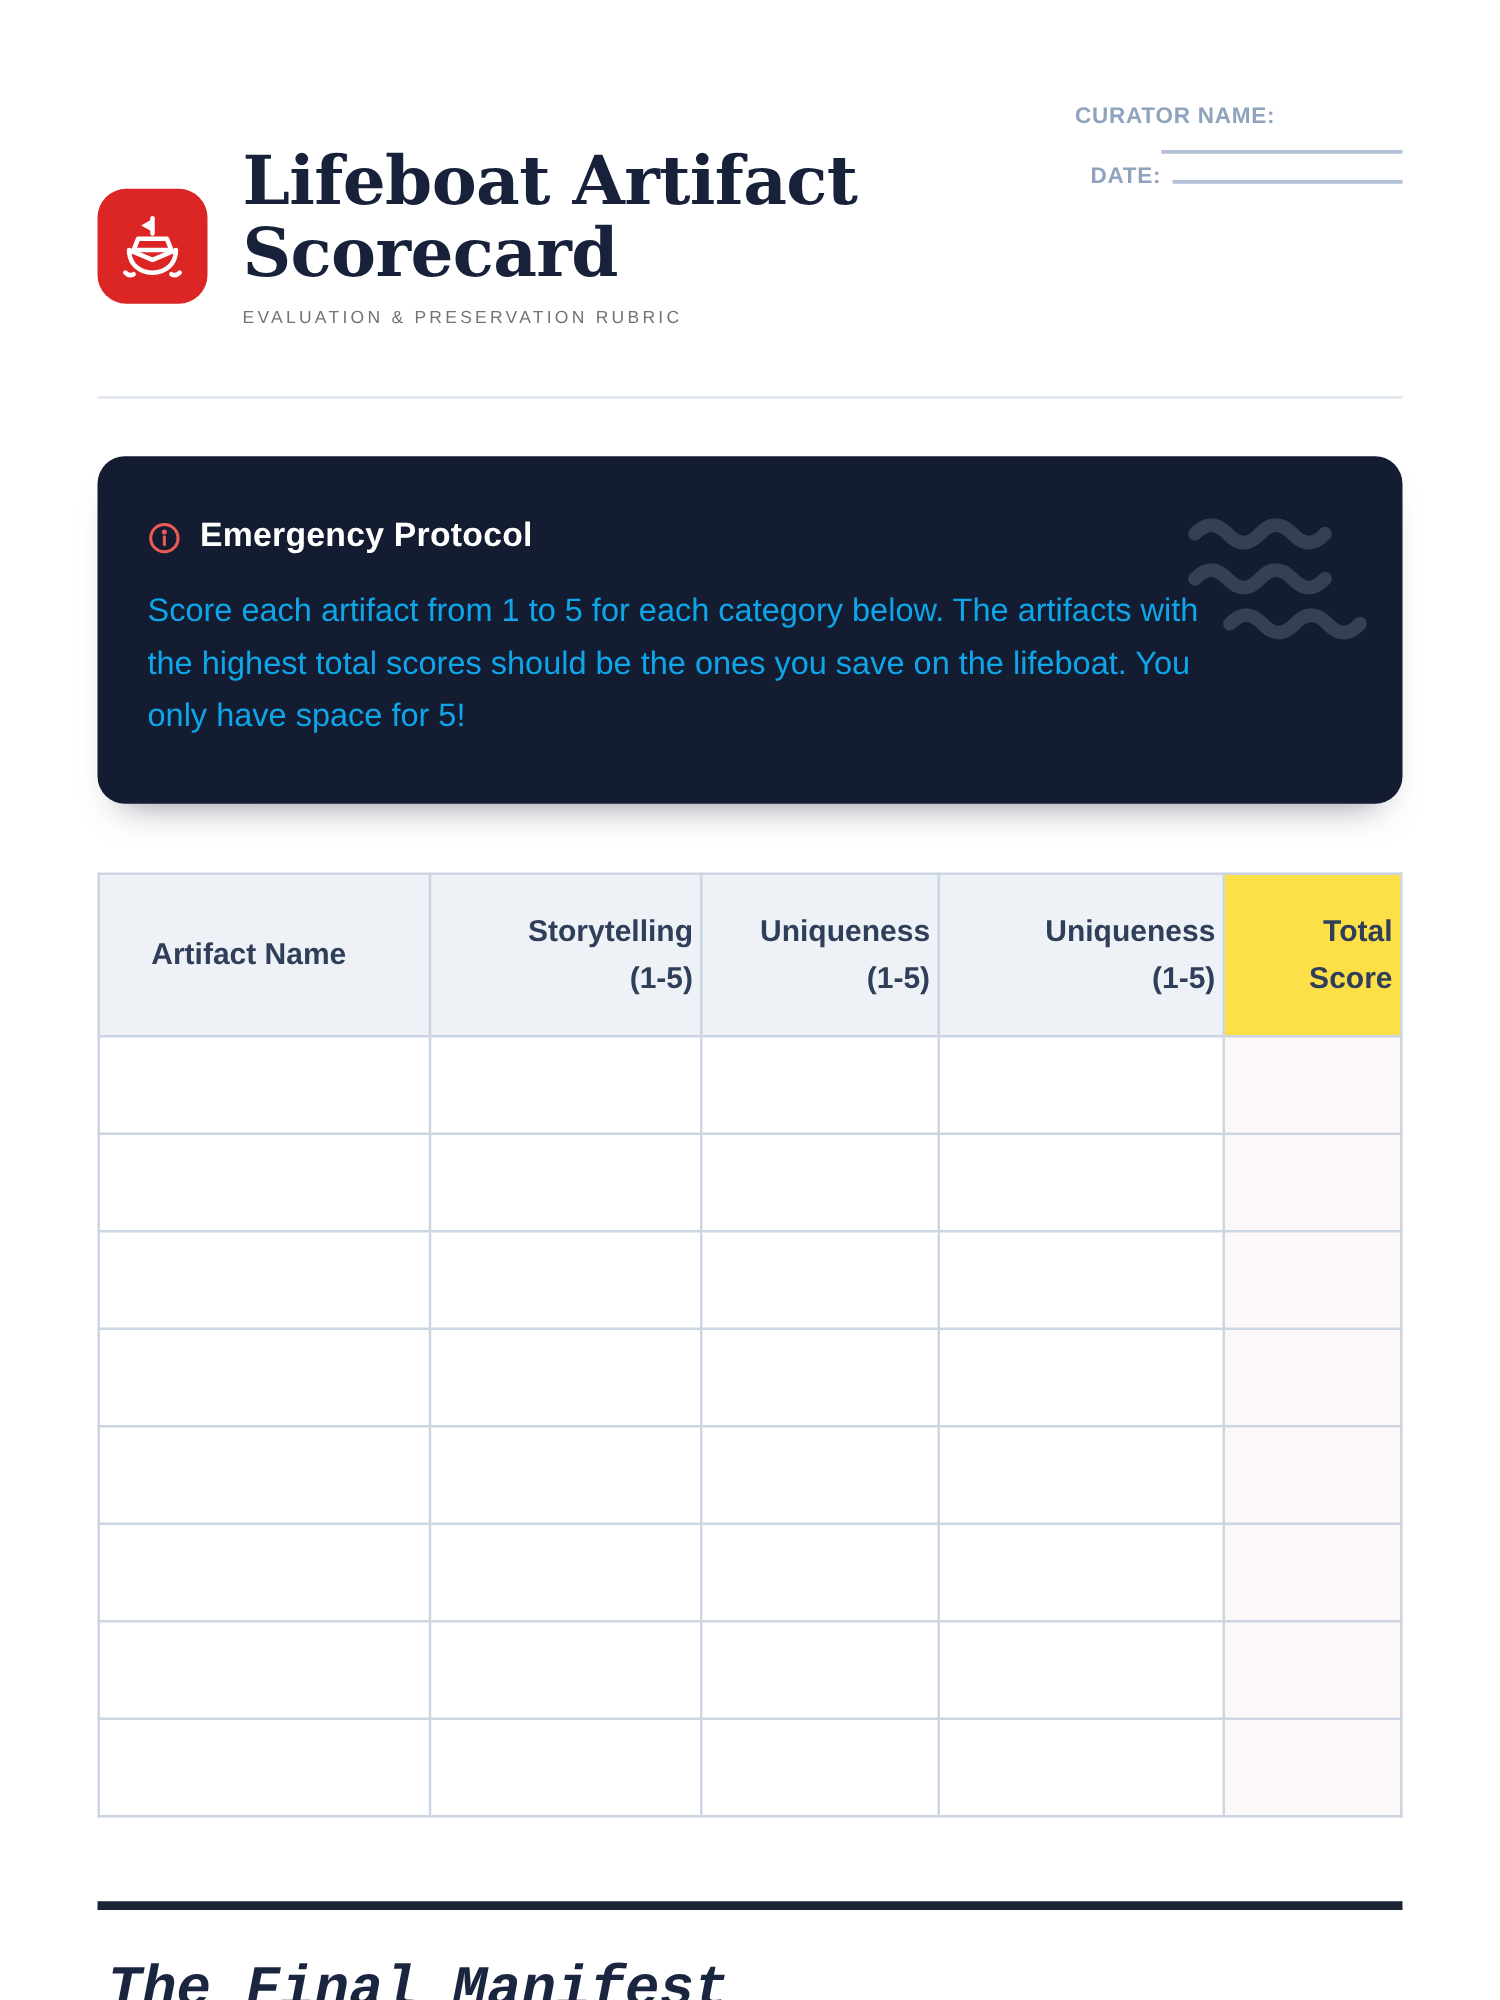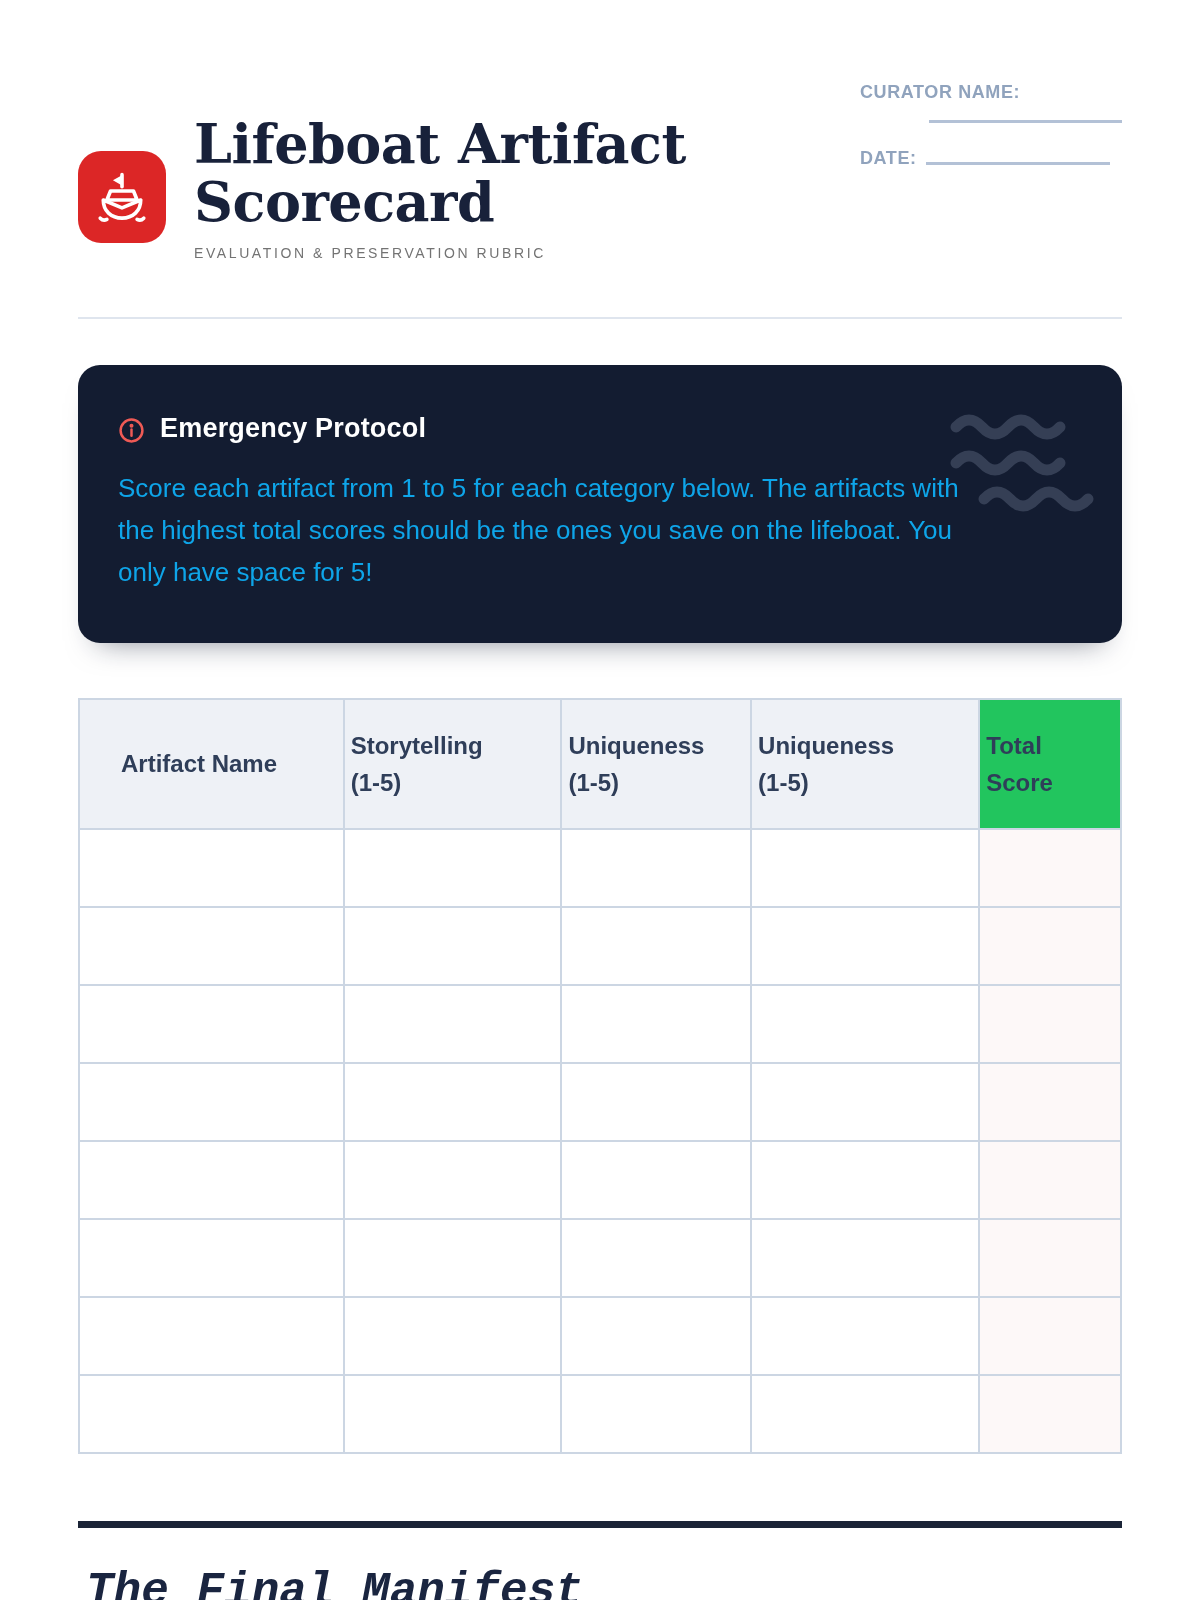--- a/index.html
+++ b/index.html
@@ -30,21 +30,21 @@
     margin-top: 13px; font-size: 14px; font-weight: 400;
     letter-spacing: 2.6px; color: #737373;
   }
   .hdr-right { flex: 0 0 auto; width: 262px; padding-top: 2px; }
   .fill-label {
     font-size: 18px; font-weight: 700; color: #90a3bd; letter-spacing: 0.6px;
   }
   .curator-label { text-align: left; }
   .blank-line { display: block; height: 0; border-bottom: 3px solid #b3c1d6; }
   .curator-line { width: 193px; margin: 17px 0 0 auto; }
-  .date-row { display: flex; align-items: flex-end; justify-content: flex-start; gap: 9px; margin-top: 25px; }
+  .date-row { display: flex; align-items: flex-end; justify-content: flex-end; gap: 9px; margin-top: 7px; }
   .date-line { flex: 0 0 184px; margin-bottom: 4px; }
 
   .divider { border: none; border-top: 2px solid #dfe5ee; margin: 56px 0 0 0; }
 
   
   .protocol {
     position: relative; overflow: hidden;
     margin-top: 46px; height: 278px;
     background: #131c31; border-radius: 22px;
     padding: 48px 40px;
@@ -54,25 +54,25 @@
   .protocol-head .info-badge svg { display: block; width: 27px; height: 27px; }
   .protocol-head h2 { margin: 0; color: #ffffff; font-size: 27px; font-weight: 700; letter-spacing: 0.2px; }
   .protocol-body { margin-top: 23px; color: #0ea5e9; font-size: 26px; line-height: 42px; }
   .waves { position: absolute; top: 46px; right: 24px; }
 
   
   table.score { margin-top: 55px; width: 100%; border-collapse: collapse; table-layout: fixed; }
   table.score th, table.score td { border: 2px solid #ccd6e3; }
   table.score th {
     height: 130px; background: #eef1f6; color: #2f3e59;
-    font-size: 24px; font-weight: 700; text-align: left; line-height: 37px;
+    font-size: 24px; font-weight: 700; text-align: right; line-height: 37px;
     padding: 0 6px;
   }
   table.score th.col-artifact-name { text-align: left; padding-left: 41px; }
-  table.score th.col-total-score { background: #22c55e; }
+  table.score th.col-total-score { background: #fde047; }
   table.score td { height: 78px; background: #ffffff; }
   table.score td.col-total-score { background: #fdf8f8; }
   .col-artifact-name { width: 25.4%; }
   .col-storytelling  { width: 20.9%; }
   .col-condition     { width: 18.2%; }
   .col-uniqueness    { width: 21.9%; }
   .col-total-score   { width: 13.6%; }
 
   
   .thick-rule { margin-top: 67px; height: 7px; background: #1b2437; }

